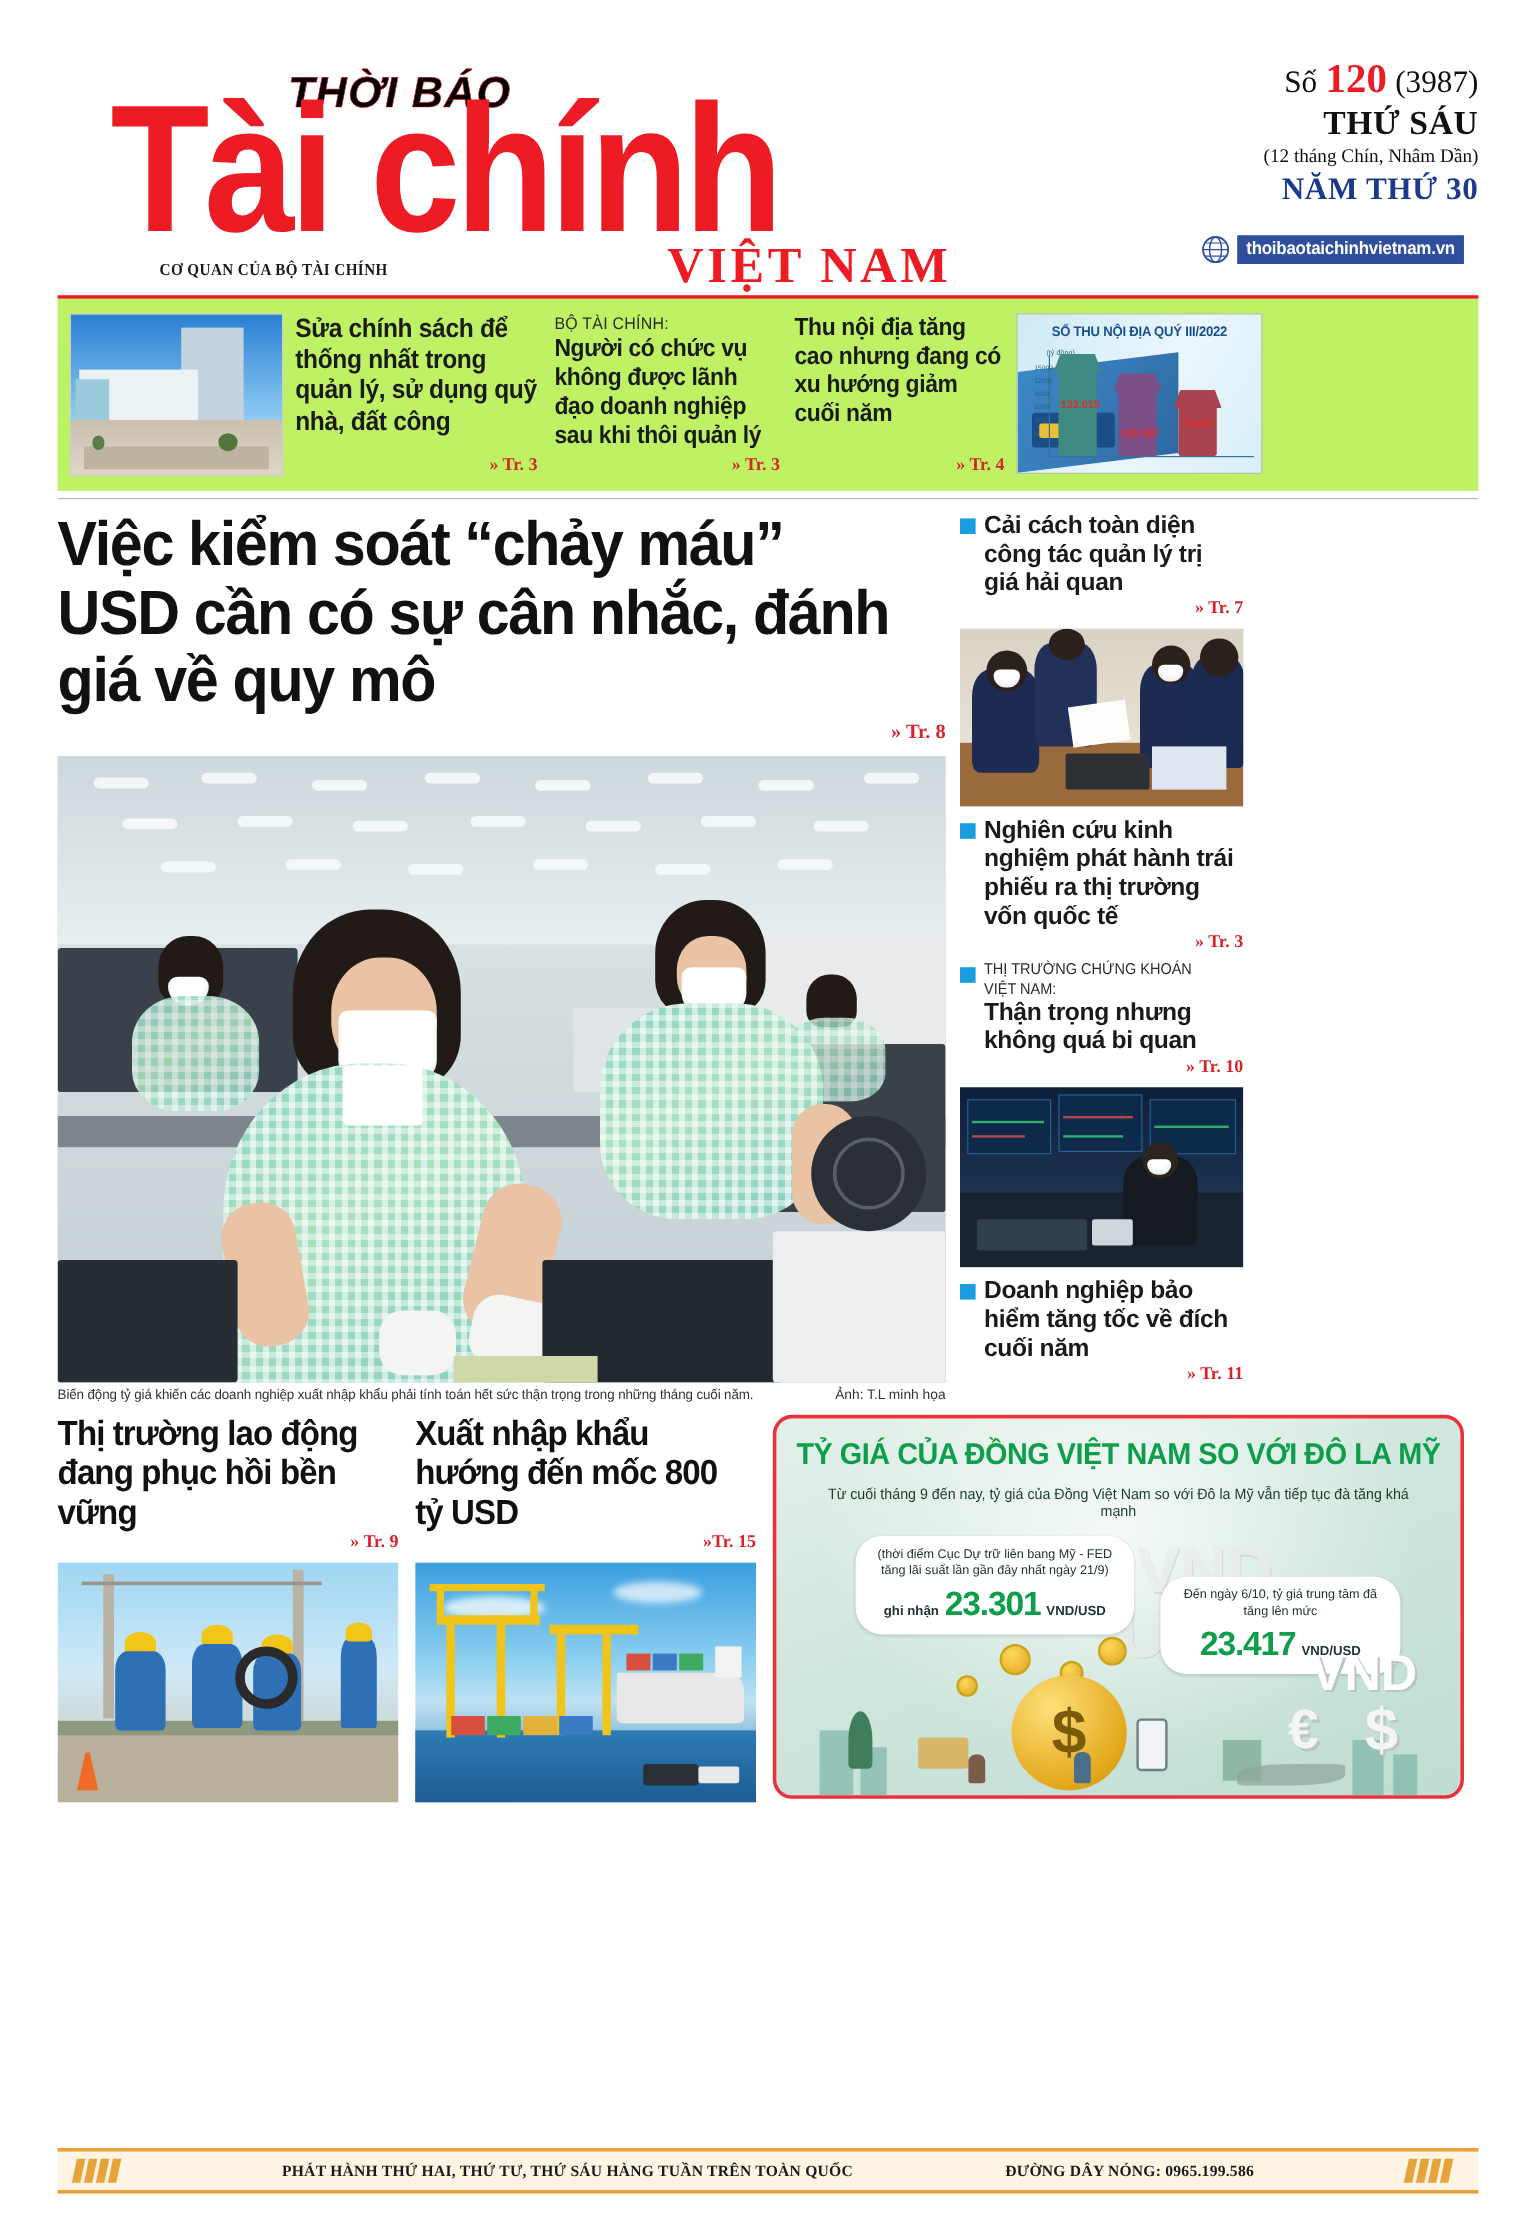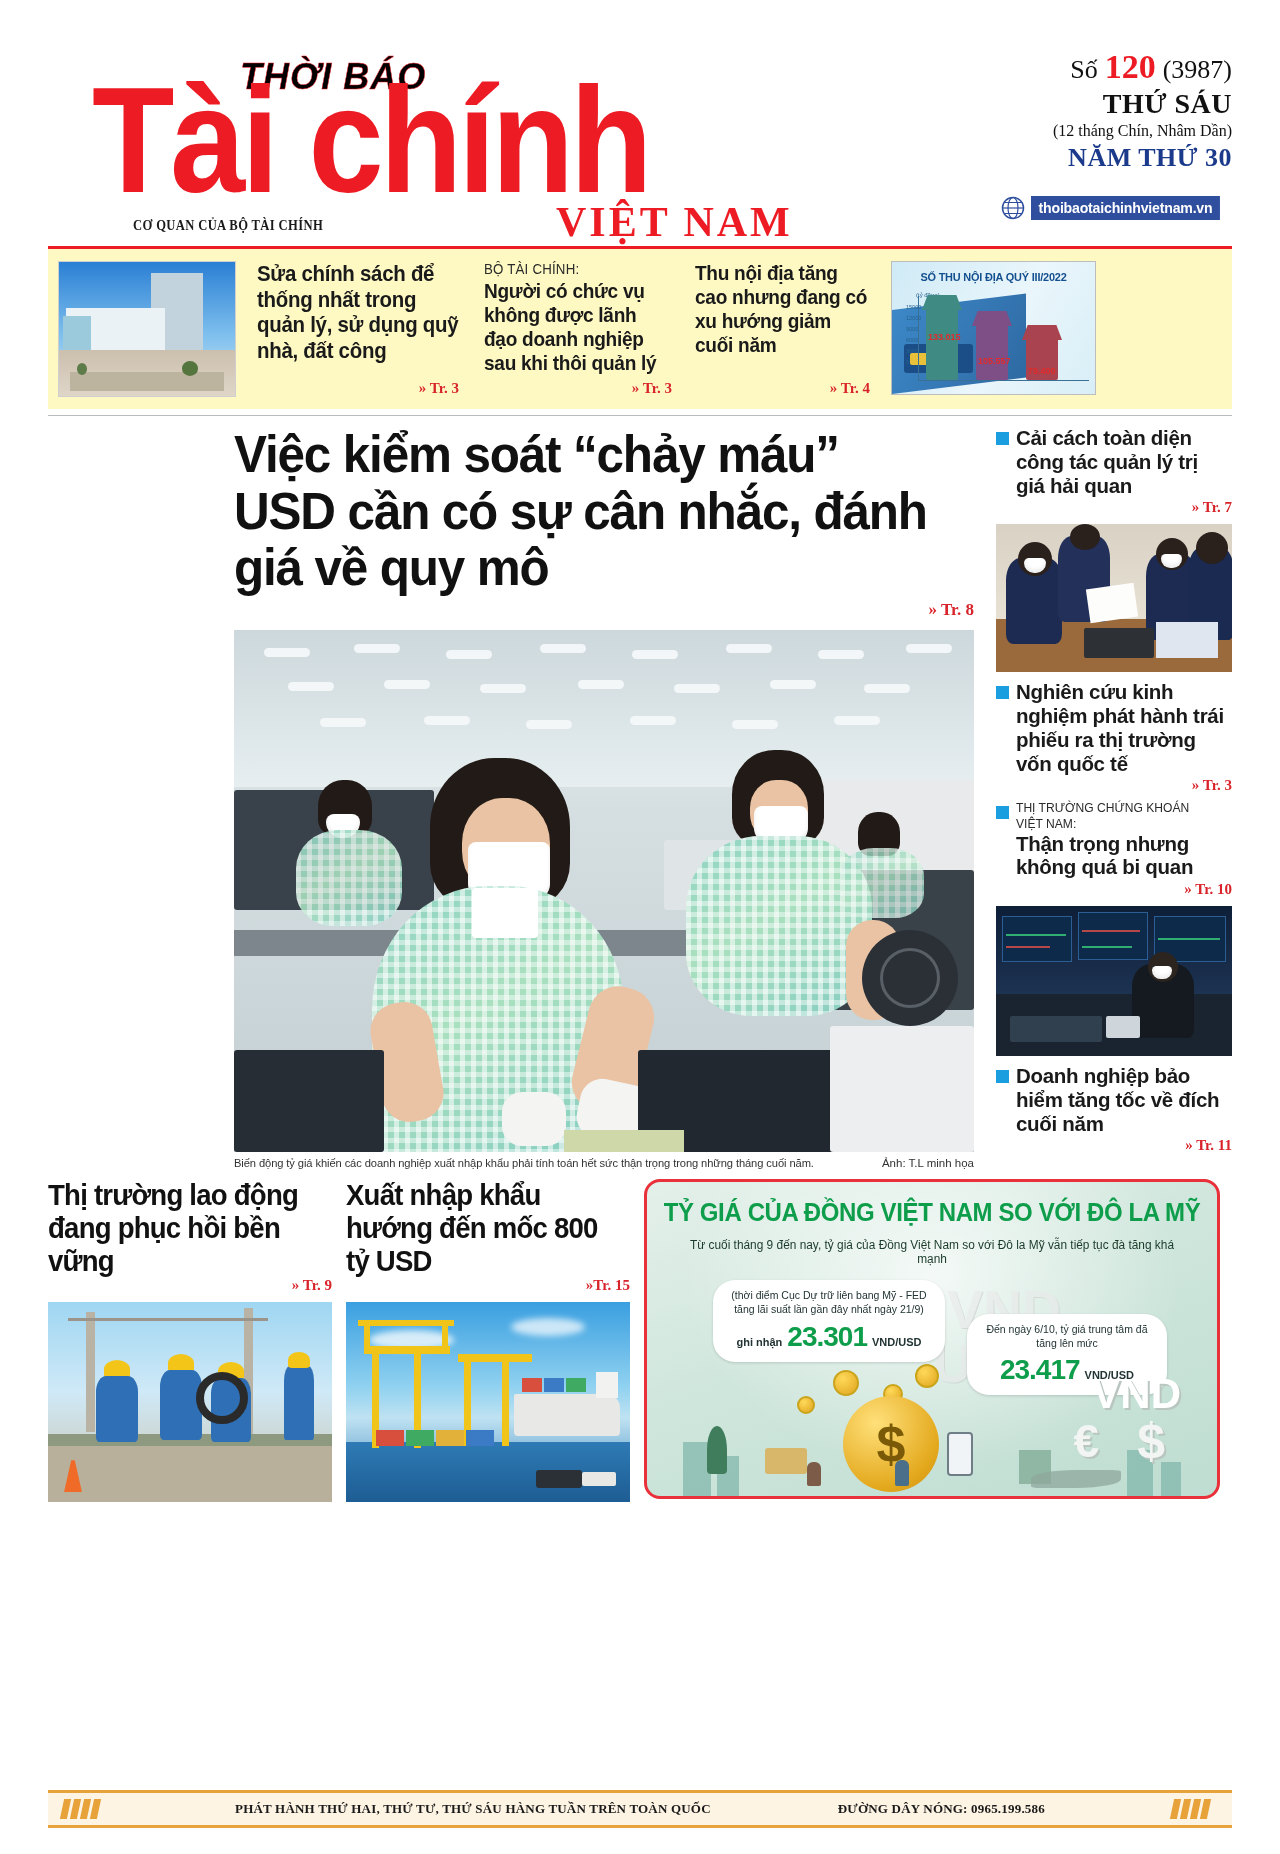--- a/index.html
+++ b/index.html
@@ -64,23 +64,23 @@
     font-family: "Liberation Sans", sans-serif;
     font-size: 15px; font-weight: bold;
     padding: 3px 8px 4px 8px; letter-spacing: -0.2px;
     transform: scaleX(0.94); transform-origin: left;
   }
 
   .rule-red { height: 3px; background: #ed1c24; margin: 0 48px; }
 
   
   .teasers {
-    margin: 0 48px; background: #fef9c3;
+    margin: 0 48px; background: #bef264;
     height: 160px; display: flex; align-items: stretch;
-    padding: 12px 10px; gap: 21px; position: relative;
+    padding: 12px 10px; gap: 10px; position: relative;
   }
   .teaser-photo { width: 178px; height: 136px; border: 1px solid #cfcfcf; overflow: hidden; position: relative; }
   .teaser-col { position: relative; }
   .t-head {
     font-family: "Liberation Sans", sans-serif;
     font-weight: bold; font-size: 22px; line-height: 1.17;
     color: #1a1a1a; letter-spacing: -0.3px;
     transform: scaleX(0.93); transform-origin: left top;
   }
   .t-kicker {
@@ -91,21 +91,21 @@
   }
   .page-ref {
     font-family: "Liberation Serif", serif; font-weight: bold;
     font-size: 15px; color: #d8232a; text-align: right;
   }
   .teaser-info { width: 205px; height: 134px; border: 1px solid #bdbdbd; overflow: hidden; position: relative; }
 
   .rule-gray { height: 1px; background: #bbb; margin: 6px 48px 0 48px; }
 
   
-  .main-wrap { margin: 0 48px; display: flex; gap: 22px; padding-top: 10px; justify-content: flex-end; }
+  .main-wrap { margin: 0 48px; display: flex; gap: 12px; padding-top: 10px; }
   .col-left { width: 740px; }
   .col-right { width: 236px; }
 
   .lead-head {
     font-family: "Liberation Sans", sans-serif;
     font-weight: bold; font-size: 52px; line-height: 1.09;
     color: #111; letter-spacing: -1.2px;
     transform: scaleX(0.95); transform-origin: left top;
   }
   .lead-ref { text-align: right; margin-top: 4px; }
@@ -345,21 +345,21 @@
       <div class="sc-bar" style="left:34px;width:32px;height:72px;background:#3f8a83;"></div>
       <div style="position:absolute;left:30px;bottom:84px;width:40px;height:15px;background:#3f8a83;clip-path:polygon(14% 0,86% 0,100% 100%,0 100%);"></div>
       <div class="sc-val" style="left:36px;bottom:52px;">133.015</div>
 
       <div class="sc-bar" style="left:84px;width:32px;height:56px;background:#7d4f86;"></div>
       <div style="position:absolute;left:80px;bottom:68px;width:40px;height:15px;background:#7d4f86;clip-path:polygon(14% 0,86% 0,100% 100%,0 100%);"></div>
       <div class="sc-val" style="left:86px;bottom:28px;">105.557</div>
 
       <div class="sc-bar" style="left:134px;width:32px;height:42px;background:#a8434f;"></div>
       <div style="position:absolute;left:130px;bottom:54px;width:40px;height:15px;background:#a8434f;clip-path:polygon(14% 0,86% 0,100% 100%,0 100%);"></div>
-      <div class="sc-val" style="left:136px;bottom:18px;">79.400</div>
+      <div class="sc-val" style="left:136px;bottom:36px;">79.400</div>
 
       <div style="position:absolute;left:26px;bottom:13px;right:6px;height:1px;background:#3a6f96;"></div>
     </div>
   </div>
 
   <div class="rule-gray"></div>
 
   <div class="main-wrap">
 
     <div class="col-left">

